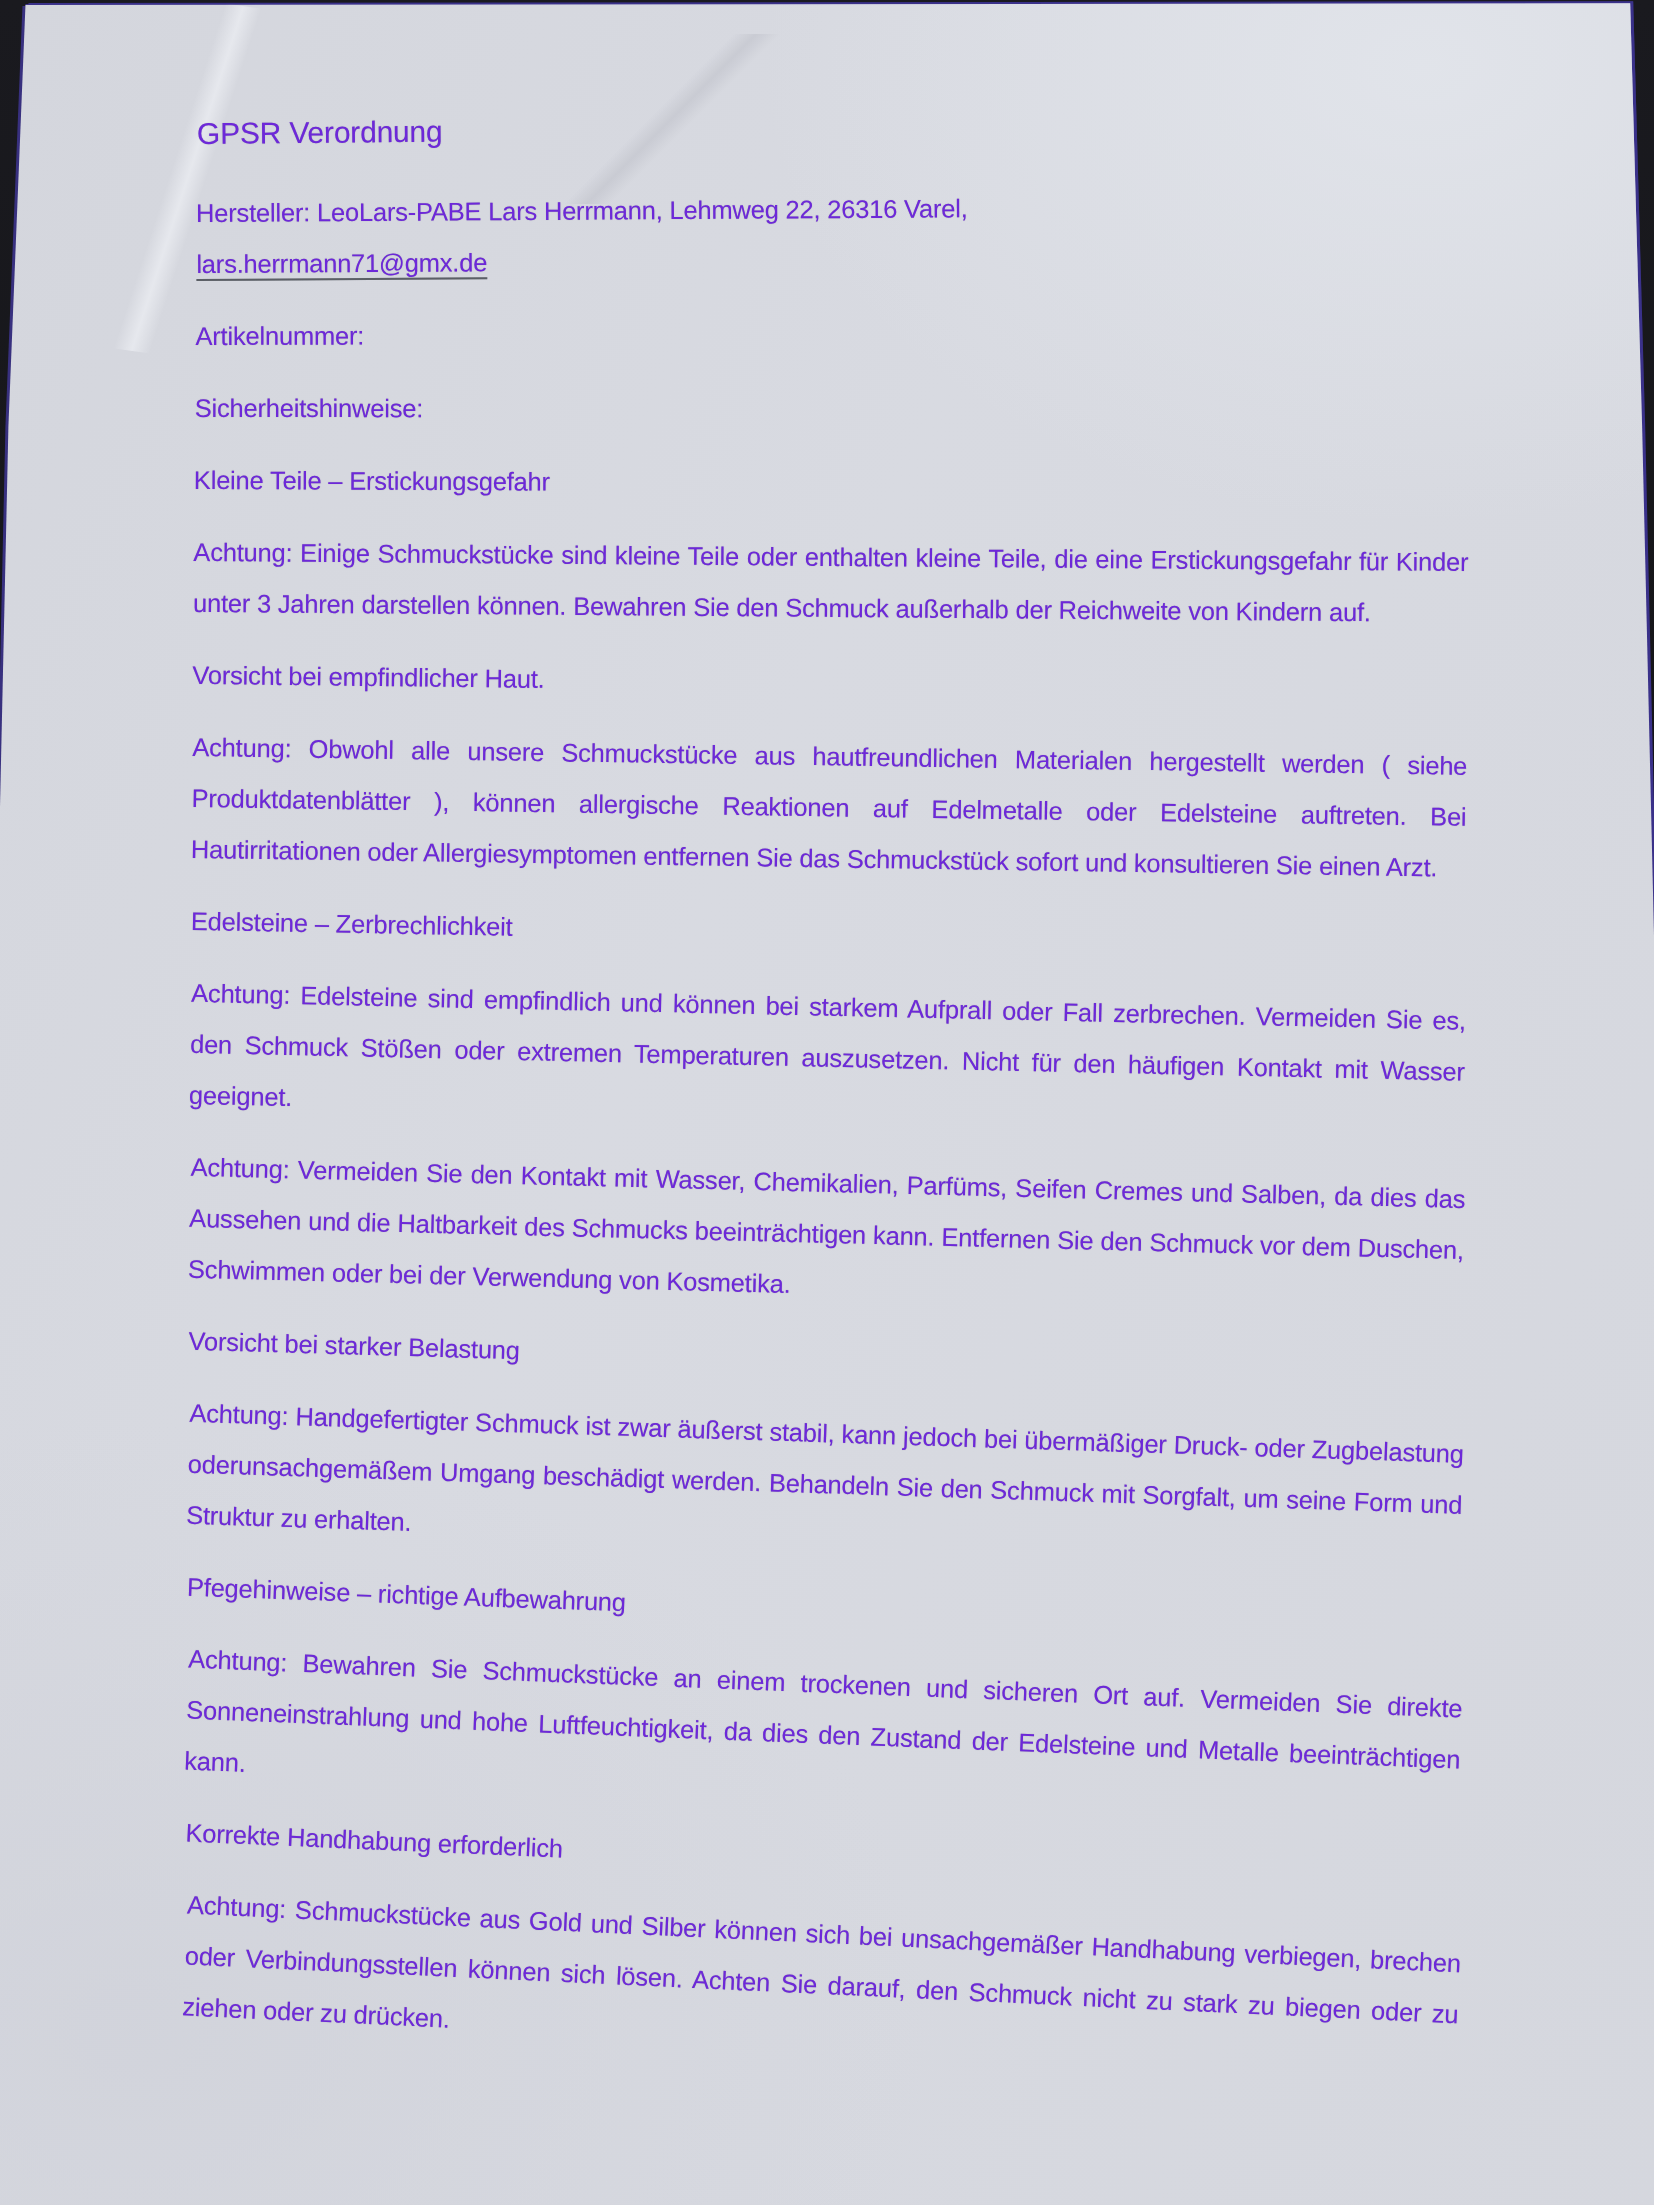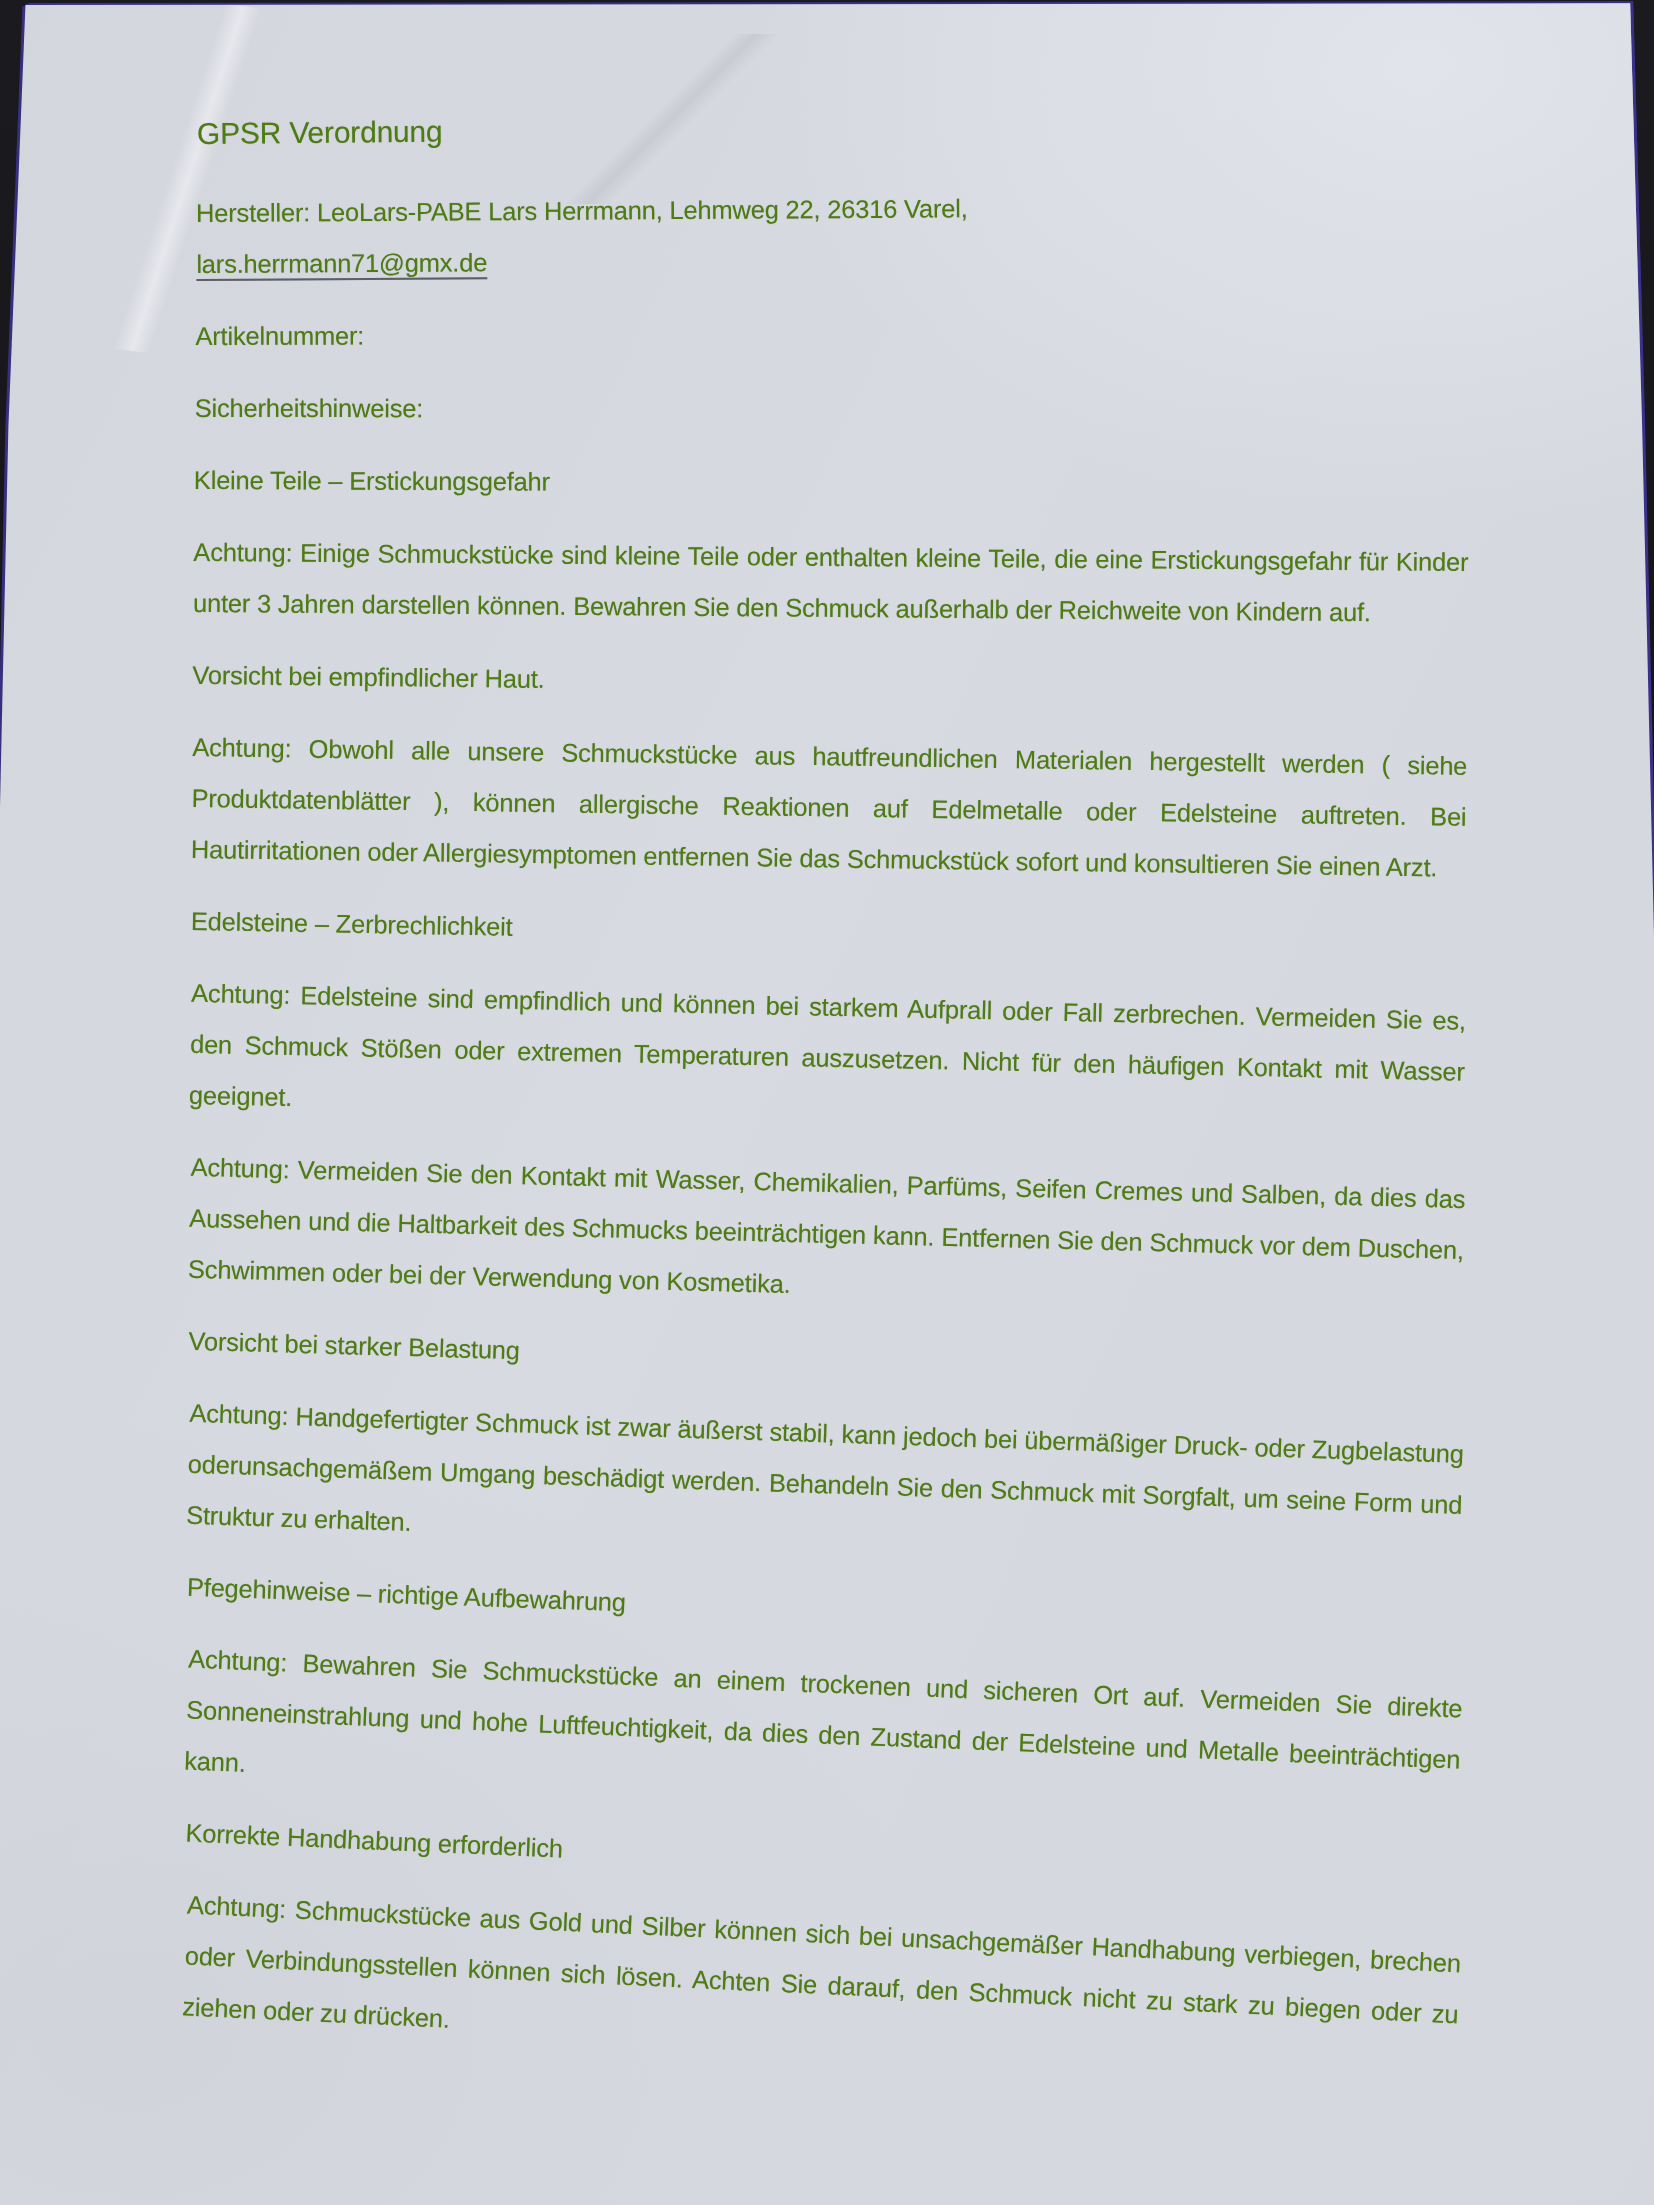--- a/index.html
+++ b/index.html
@@ -29,21 +29,21 @@
     transform:rotate(8deg);
   }
   .crease-b{
     left:561px;top:34px;width:221px;height:170px;
     background:linear-gradient(135deg,rgba(190,192,200,0) 44%,rgba(185,187,196,.45) 50%,rgba(190,192,200,0) 56%);
   }
   .content{
     position:absolute;left:0;top:0;width:1654px;
     padding:107px 182px 0 197px;
     box-sizing:border-box;
-    color:#4d7c0f;
+    color:#6d28d9;
     text-shadow:0 0 0.9px rgba(61,65,73,.35);
   }
   .blk{
     font-size:25.5px;line-height:51px;letter-spacing:-0.2px;
     margin-bottom:21px;
     transform-origin:left center;
   }
   .title{font-size:30px;line-height:53px;margin-bottom:28px;}
   .para{text-align:justify;}
   .email{

